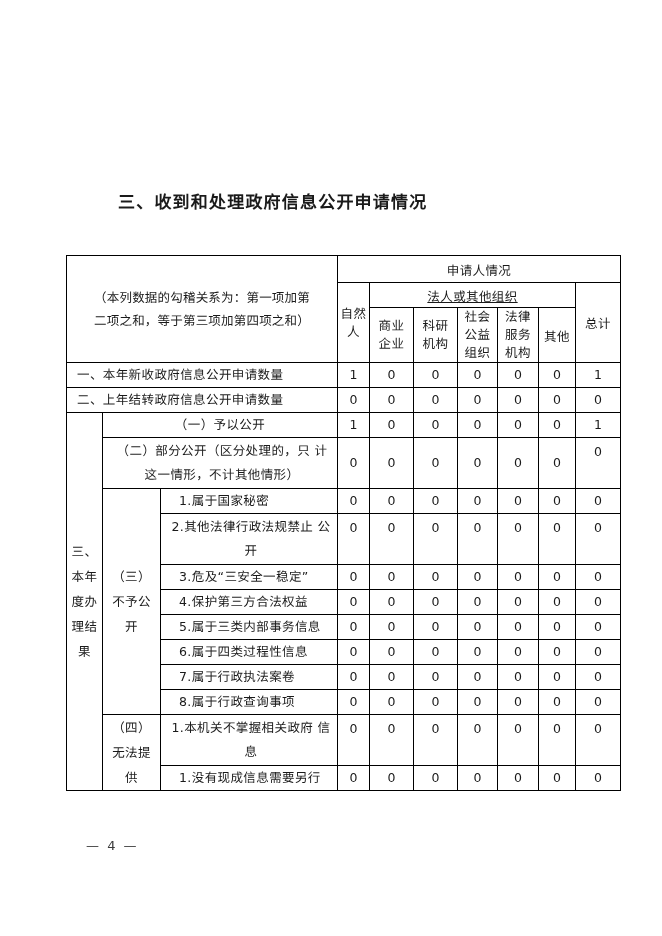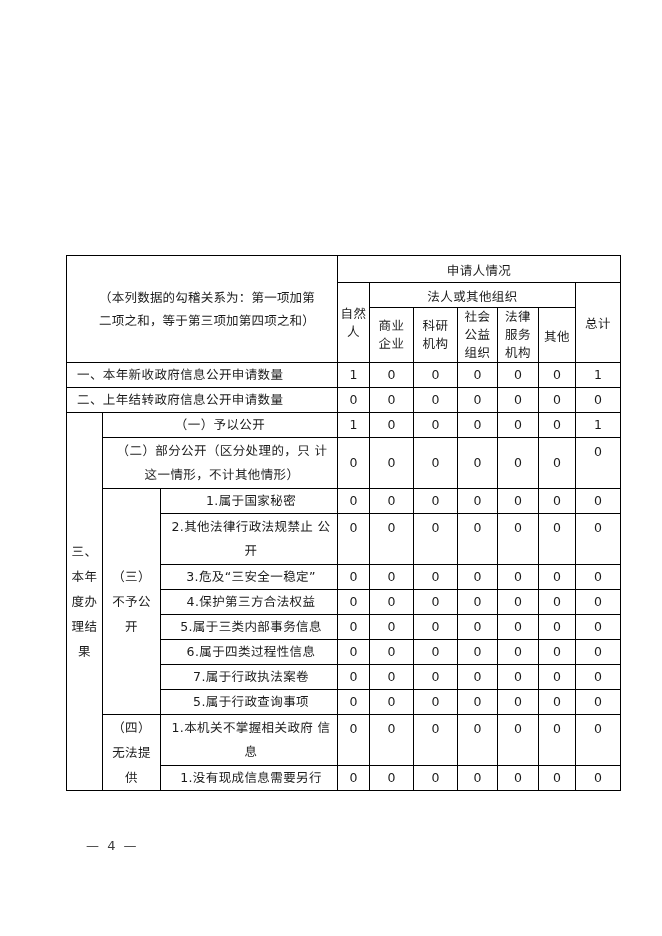--- a/index.html
+++ b/index.html
@@ -73,50 +73,50 @@
     top: 255px;
     width: 534px;
     font-size: 12.5px;
   }
   .apps-table td {
     letter-spacing: 0.4px;
   }
 
   
   .apps-table .hdr-note {
-    text-align: right;
+    text-align: center;
     padding: 0 22px;
     line-height: 23px;
     font-size: 12.5px;
     letter-spacing: 0.2px;
     vertical-align: middle;
   }
   .apps-table .hdr-note .ln { display: block; }
   .apps-table .hdr-top   { height: 26px; }
-  .apps-table .hdr-mid   { height: 24px; }
+  .apps-table .hdr-mid   { height: 24px; text-decoration: underline; }
   .apps-table .hdr-vert  { }
   .apps-table .vtxt {
     display: block;
     line-height: 18px;
   }
 
   
   .apps-table .lbl {
     text-align: left;
     padding: 0 0 0 10px;
     line-height: 24px;
     height: 24px;
   }
   .apps-table .lbl2 {
     text-align: center;
     padding: 1px 6px 1px 10px;
     line-height: 24px;
   }
   .apps-table .lbl-indent {
-    text-align: center;
+    text-align: left;
     padding: 0 14px 0 18px;
     line-height: 24px;
     height: 24px;
   }
   .apps-table .lbl-center {
     text-align: center;
     line-height: 24px;
     margin-top: 24px;
   }
 
@@ -171,20 +171,21 @@
 
   <table class="fee-table">
     <colgroup>
       <col class="c-label">
       <col class="c-value">
     </colgroup>
     <tbody>
     </tbody>
   </table>
 
+  <div class="section-heading">三、收到和处理政府信息公开申请情况</div>
 
   <table class="apps-table">
     <colgroup>
       <col class="c-a">
         <col class="c-b">
         <col class="c-c">
       <col class="c-nat">
         <col class="c-biz">
         <col class="c-res">
       <col class="c-pub">
@@ -366,21 +367,21 @@
         <td class="num">0</td>
         <td class="num">0</td>
         <td class="num">0</td>
         <td class="num">0</td>
         <td class="num">0</td>
         <td class="num">0</td>
         <td class="num">0</td>
       </tr>
 
       <tr>
-        <td class="lbl-indent">5.属于行政查询事项</td>
+        <td class="lbl-indent">8.属于行政查询事项</td>
         <td class="num">0</td>
         <td class="num">0</td>
         <td class="num">0</td>
         <td class="num">0</td>
         <td class="num">0</td>
         <td class="num">0</td>
         <td class="num">0</td>
       </tr>
 
       <tr>

